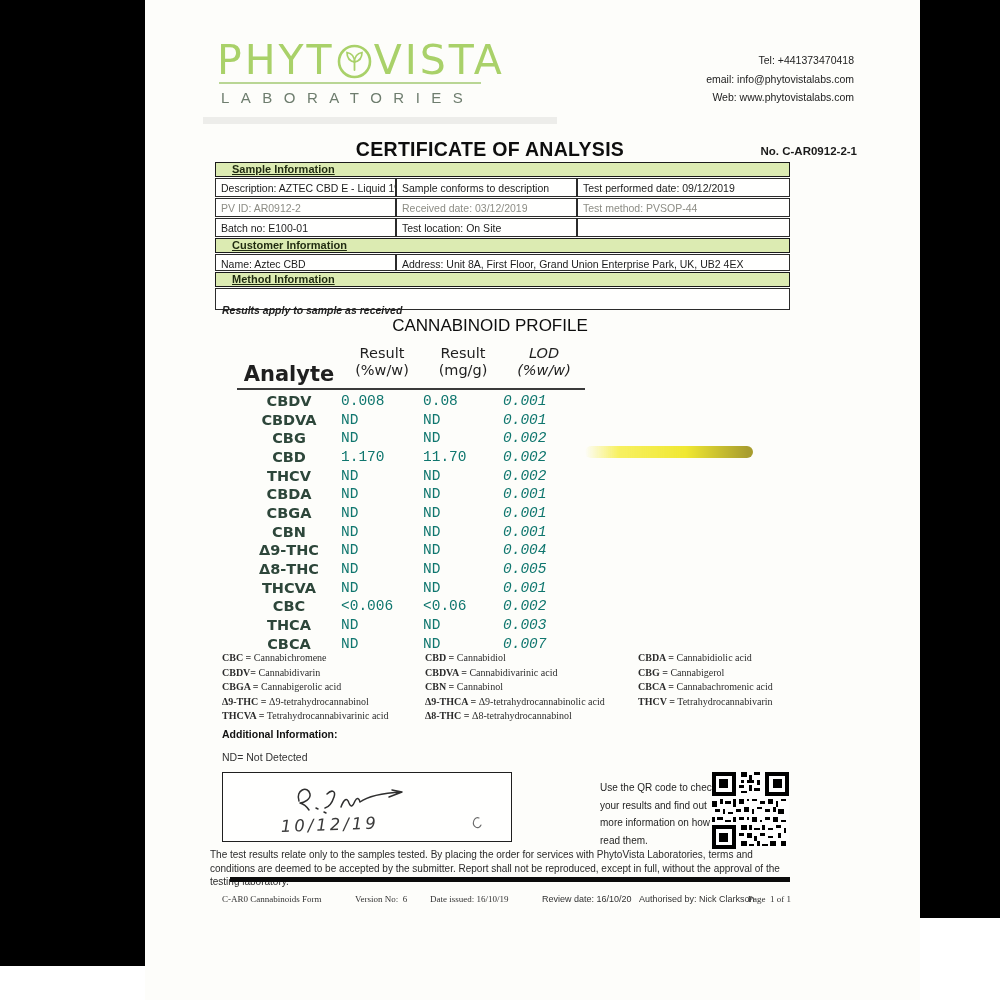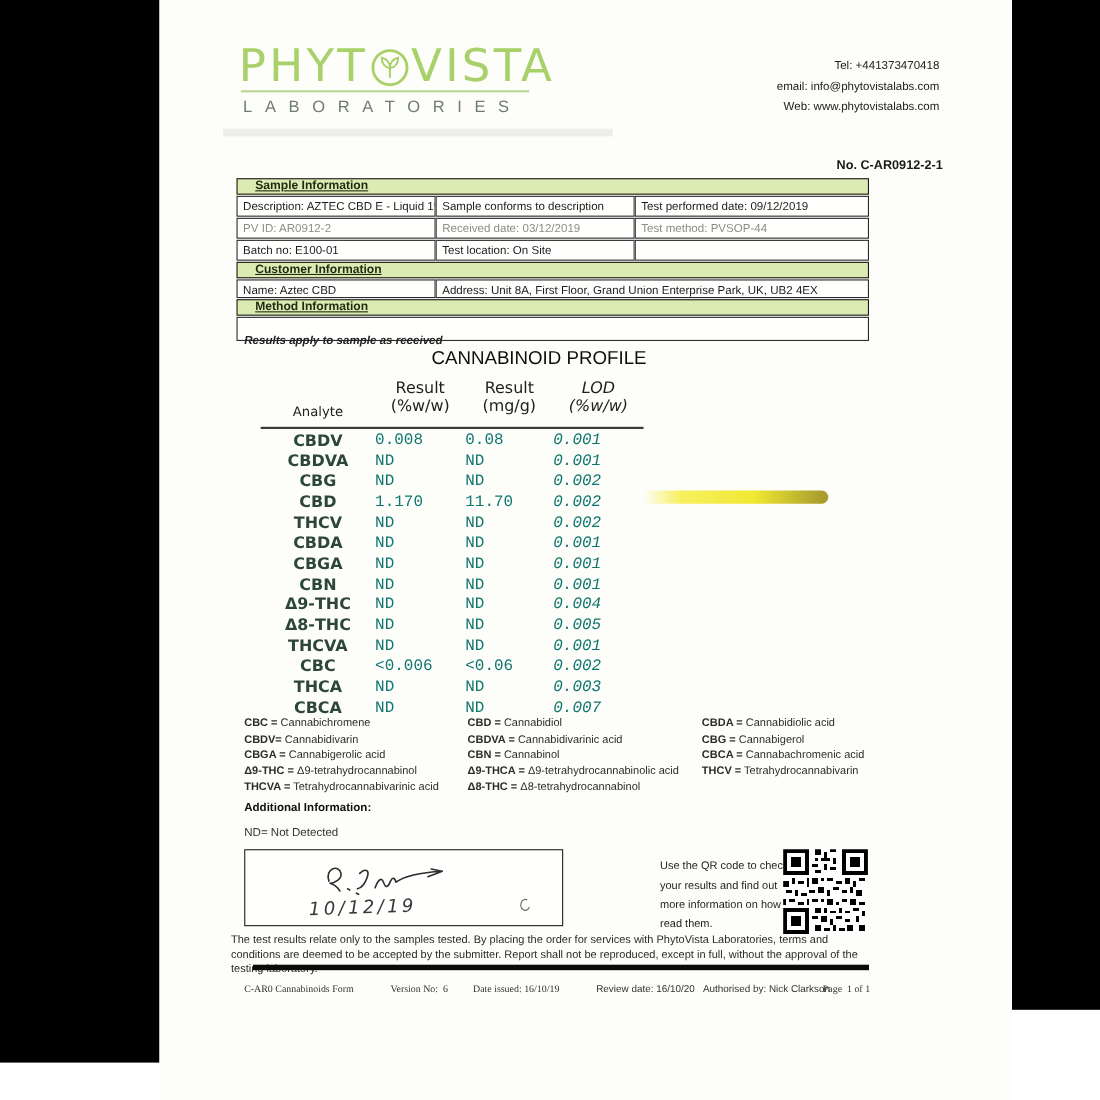--- a/index.html
+++ b/index.html
@@ -41,34 +41,34 @@
 
   .received-note{position:absolute;left:77px;top:304px;font-size:10.5px;font-weight:bold;
                  font-style:italic;color:#222;}
 
   
   .ptitle{position:absolute;left:150px;top:316px;width:390px;text-align:center;
           font-size:17px;font-weight:normal;color:#0d0d0d;font-family:"Liberation Sans",sans-serif;}
   .ptable{position:absolute;left:92px;top:341px;width:348px;font-family:"DejaVu Sans",sans-serif;}
   .phead{display:grid;grid-template-columns:104px 82px 80px 82px;align-items:center;}
   .ph{text-align:center;font-size:14.5px;line-height:17.5px;white-space:pre-line;color:#1f1f1f;}
-  .ph-analyte{font-weight:normal;font-size:12px;margin-top:25px;}
+  .ph-analyte{font-weight:bold;font-size:21px;margin-top:25px;}
   .ph-lod{font-style:italic;}
   .prule{height:2px;background:#3a3a3a;margin:4px 0 2px;}
   .prow{display:grid;grid-template-columns:104px 82px 80px 82px;height:18.7px;align-items:center;}
   .pa{font-weight:bold;text-align:center;font-size:14.5px;color:#2d463a;}
   .pv{font-size:14.5px;color:#0f766e;font-family:Liberation Mono, monospace;}
   .pl{font-style:italic;}
   .hl{position:absolute;left:440px;top:446px;width:168px;height:12px;border-radius:8px;
       background:linear-gradient(90deg, rgba(248,244,150,0) 0%, rgba(246,238,70,.85) 20%,
                  #f0e832 60%, #a89d2e 97%);filter:blur(.4px);}
 
   
   .legend{position:absolute;left:77px;top:651px;display:flex;font-size:10px;
-          line-height:14.6px;color:#2c2c2c;}
+          line-height:14.6px;color:#2c2c2c;font-family:Liberation Serif, serif;}
   .lcol1{width:203px;}.lcol2{width:213px;}.lcol3{width:150px;}
   .leg-abbr{font-weight:bold;}
 
   .addl-label{position:absolute;left:77px;top:728px;font-size:10.5px;font-weight:bold;color:#111;}
   .nd-note{position:absolute;left:77px;top:751px;font-size:10.5px;color:#333;}
 
   
   .sigbox{position:absolute;left:77px;top:772px;width:290px;height:70px;
           border:1.5px solid #1f1f1f;background:#fffffe;box-sizing:border-box;}
   .qr-caption{position:absolute;left:455px;top:779px;width:122px;font-size:10px;
@@ -106,20 +106,21 @@
       </div>
       <div class="logo-rule"></div>
       <div class="logo-sub">LABORATORIES</div>
     </div>
     <div class="contact">
       <div>Tel: +441373470418</div>
       <div>email: info@phytovistalabs.com</div>
       <div>Web: www.phytovistalabs.com</div>
     </div>
 
+    <div class="coa-title">CERTIFICATE OF ANALYSIS</div>
     <div class="coa-no">No. C-AR0912-2-1</div>
 
     <div class="stable">
       <div class="sec-bar">Sample Information</div>
       <div class="srow">
         <div class="scell c1">Description: AZTEC CBD E - Liquid 1%</div>
         <div class="scell c2">Sample conforms to description</div>
         <div class="scell c3">Test performed date: 09/12/2019</div>
       </div>
       <div class="srow faded">

